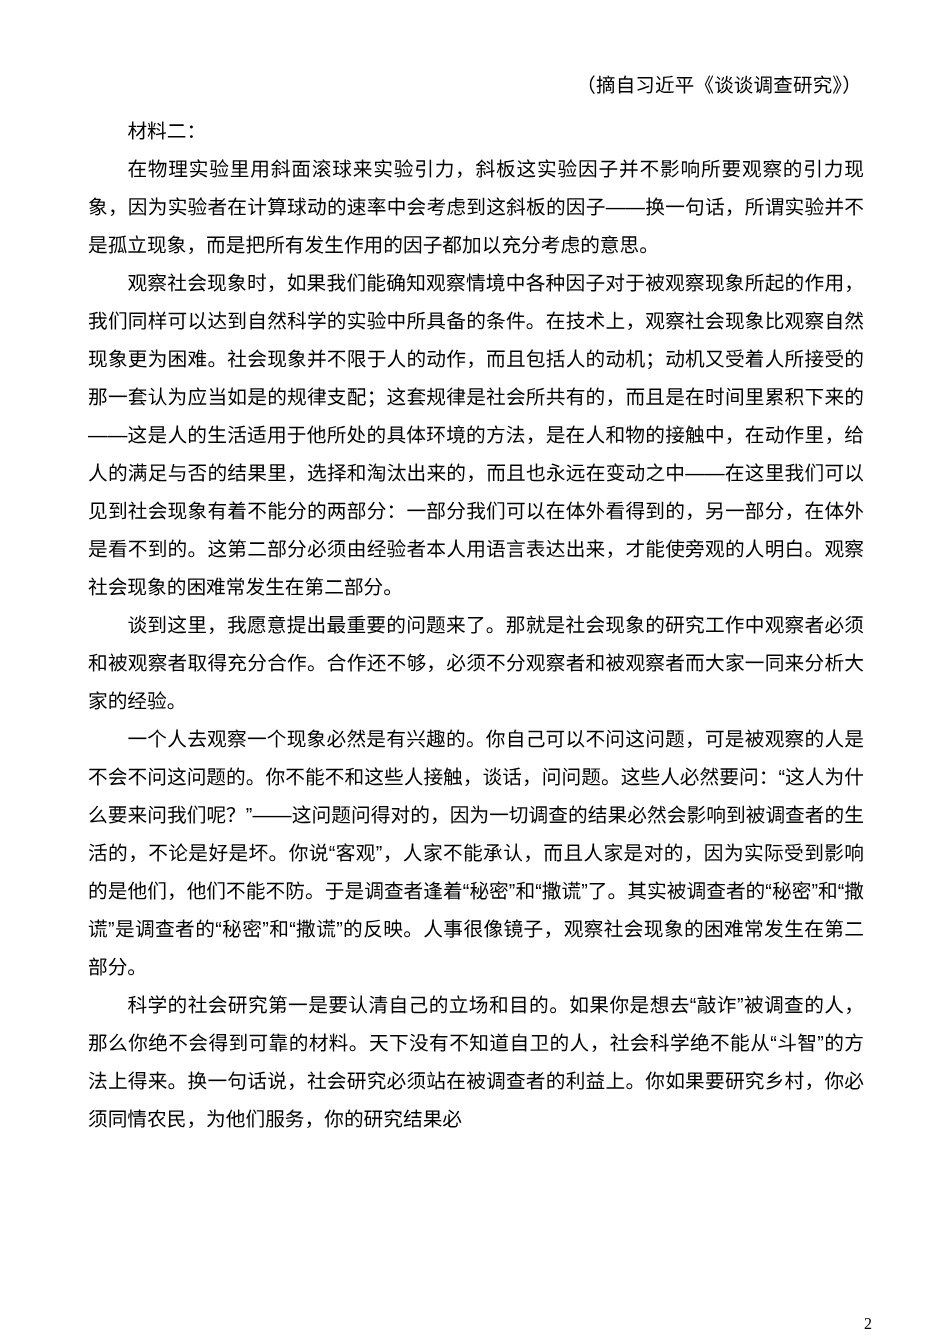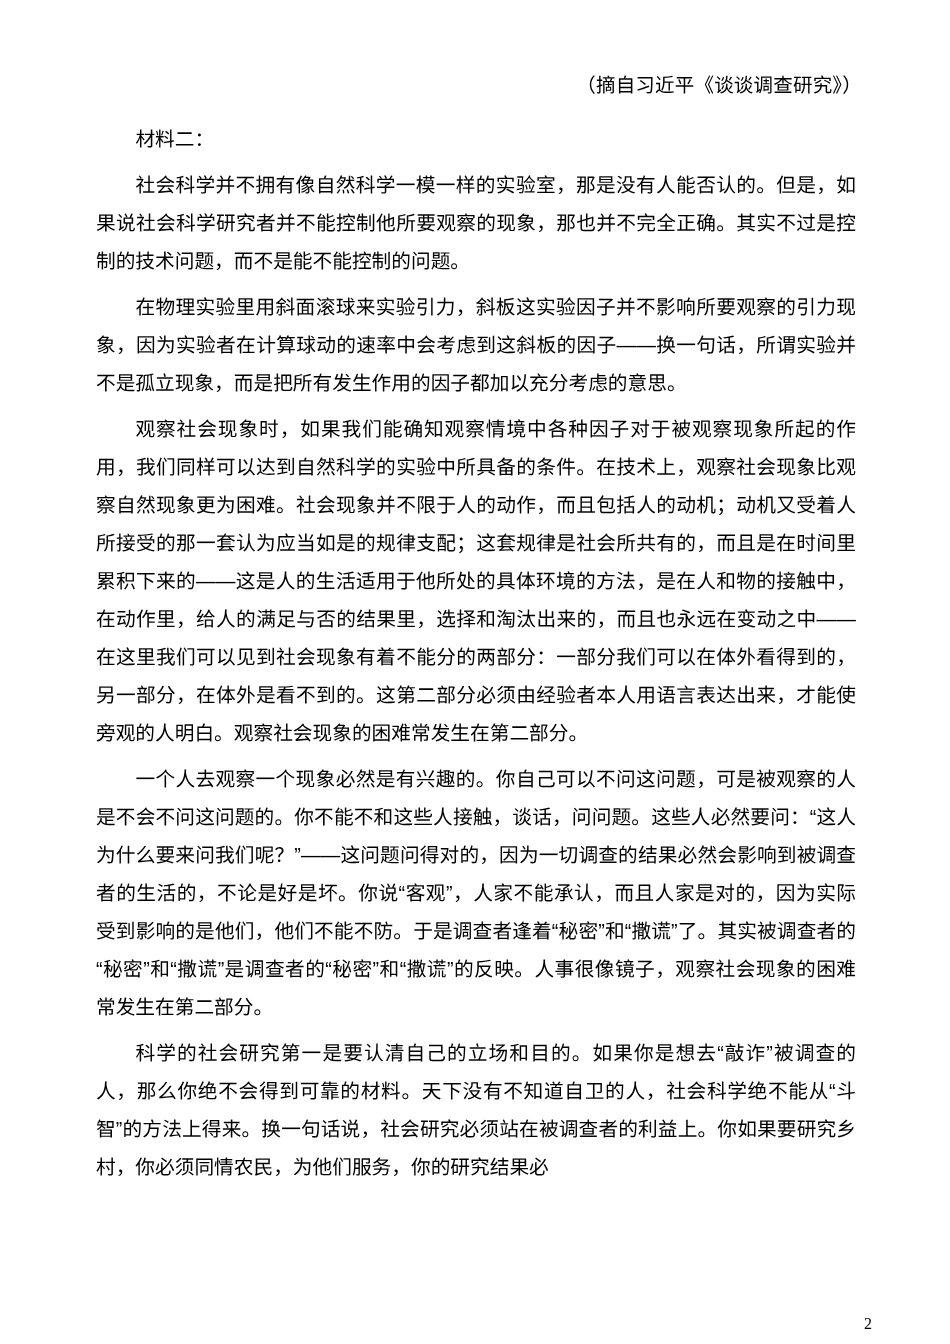--- a/index.html
+++ b/index.html
@@ -42,21 +42,21 @@
 
   
   .body-text {
     position: absolute;
     top: 112px;
     left: 88px;
     width: 776px;
   }
 
   .para {
-    margin: 8px;
+    margin: 0;
     font-size: 19.7px;
     line-height: 38px;
     text-align: justify;
     text-justify: inter-character;
     text-align-last: left;
     letter-spacing: 0px;
     word-break: break-all;
     white-space: normal;
   }
   .para.indent {
@@ -81,26 +81,26 @@
 <div class="page">
 
   <div class="attribution-row">
     <span class="attribution">（摘自习近平《谈谈调查研究》）</span>
   </div>
 
   <div class="body-text">
 
     <p class="para indent">材料二：</p>
 
-    <p class="para indent">社会科学并不拥有像自然科学一模一样的实验室，那是没有人能否认的。但是，如果说社会科学研究者并不能控制他所要观察的现象，那也并不完全正确。其实不过是控制的技术问题，而不是能不能控制的问题。</p>
 
     <p class="para indent">在物理实验里用斜面滚球来实验引力，斜板这实验因子并不影响所要观察的引力现象，因为实验者在计算球动的速率中会考虑到这斜板的因子——换一句话，所谓实验并不是孤立现象，而是把所有发生作用的因子都加以充分考虑的意思。</p>
 
     <p class="para indent">观察社会现象时，如果我们能确知观察情境中各种因子对于被观察现象所起的作用，我们同样可以达到自然科学的实验中所具备的条件。在技术上，观察社会现象比观察自然现象更为困难。社会现象并不限于人的动作，而且包括人的动机；动机又受着人所接受的那一套认为应当如是的规律支配；这套规律是社会所共有的，而且是在时间里累积下来的——这是人的生活适用于他所处的具体环境的方法，是在人和物的接触中，在动作里，给人的满足与否的结果里，选择和淘汰出来的，而且也永远在变动之中——在这里我们可以见到社会现象有着不能分的两部分：一部分我们可以在体外看得到的，另一部分，在体外是看不到的。这第二部分必须由经验者本人用语言表达出来，才能使旁观的人明白。观察社会现象的困难常发生在第二部分。</p>
 
+    <p class="para indent">谈到这里，我愿意提出最重要的问题来了。那就是社会现象的研究工作中观察者必须和被观察者取得充分合作。合作还不够，必须不分观察者和被观察者而大家一同来分析大家的经验。</p>
 
 
     <p class="para indent">一个人去观察一个现象必然是有兴趣的。你自己可以不问这问题，可是被观察的人是不会不问这问题的。你不能不和这些人接触，谈话，问问题。这些人必然要问：“这人为什么要来问我们呢？”——这问题问得对的，因为一切调查的结果必然会影响到被调查者的生活的，不论是好是坏。你说“客观”，人家不能承认，而且人家是对的，因为实际受到影响的是他们，他们不能不防。于是调查者逢着“秘密”和“撒谎”了。其实被调查者的“秘密”和“撒谎”是调查者的“秘密”和“撒谎”的反映。人事很像镜子，观察社会现象的困难常发生在第二部分。</p>
 
     <p class="para indent">科学的社会研究第一是要认清自己的立场和目的。如果你是想去“敲诈”被调查的人，那么你绝不会得到可靠的材料。天下没有不知道自卫的人，社会科学绝不能从“斗智”的方法上得来。换一句话说，社会研究必须站在被调查者的利益上。你如果要研究乡村，你必须同情农民，为他们服务，你的研究结果必</p>
 
   </div>
 
   <div class="page-number">2</div>
 

